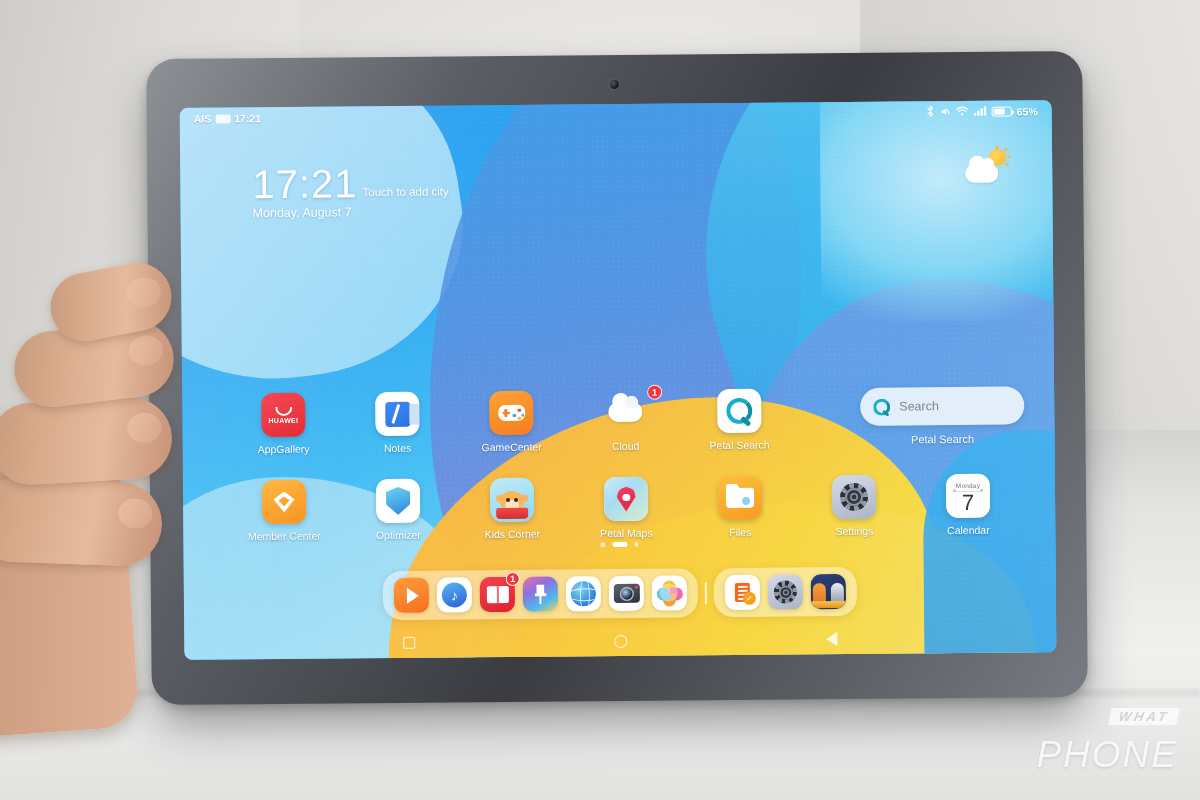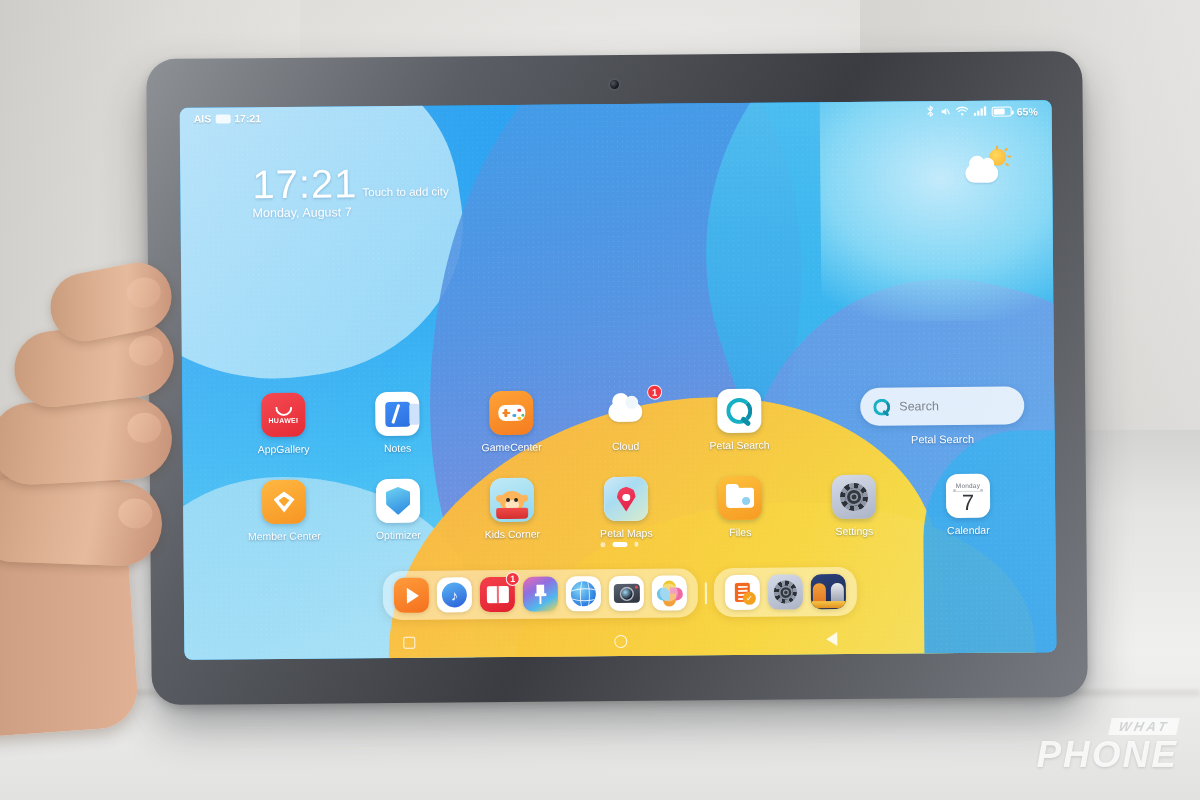--- a/index.html
+++ b/index.html
@@ -392,22 +392,22 @@
     box-shadow:0 6px 16px rgba(80,55,35,.3); transform:rotate(-4deg); }
   .fnail { position:absolute; right:10px; top:16px; width:34px; height:30px;
     border-radius:50%; background:linear-gradient(120deg,#f0c6ab,#dca98c); opacity:.75; }
 
   
   #watermark { position:absolute; right:22px; bottom:28px; text-align:right;
     opacity:.85; }
   #wm-what { display:inline-block; background:rgba(255,255,255,.85);
     color:#cfd1d2; font-size:13px; font-weight:bold; font-style:italic;
     letter-spacing:3px; padding:1px 9px; transform:skewX(-12deg); }
-  #wm-phone { color:rgba(255,255,255,.92); font-size:37px; font-weight:bold;
-    font-style:italic; letter-spacing:2px; line-height:.95; margin-top:2px;
+  #wm-phone { color:rgba(255,255,255,.92); font-size:37px; font-weight:normal;
+    font-style:italic; letter-spacing:2px; line-height:.95; margin-top:12px;
     text-shadow:0 1px 3px rgba(120,120,120,.35); }
 </style>
 </head>
 <body>
 
 <div id="photo-bg"></div>
 <div id="wall-left"></div>
 <div id="wall-blur-right"></div>
 <div id="desk-plane"></div>
 <div id="desk-edge"></div>

